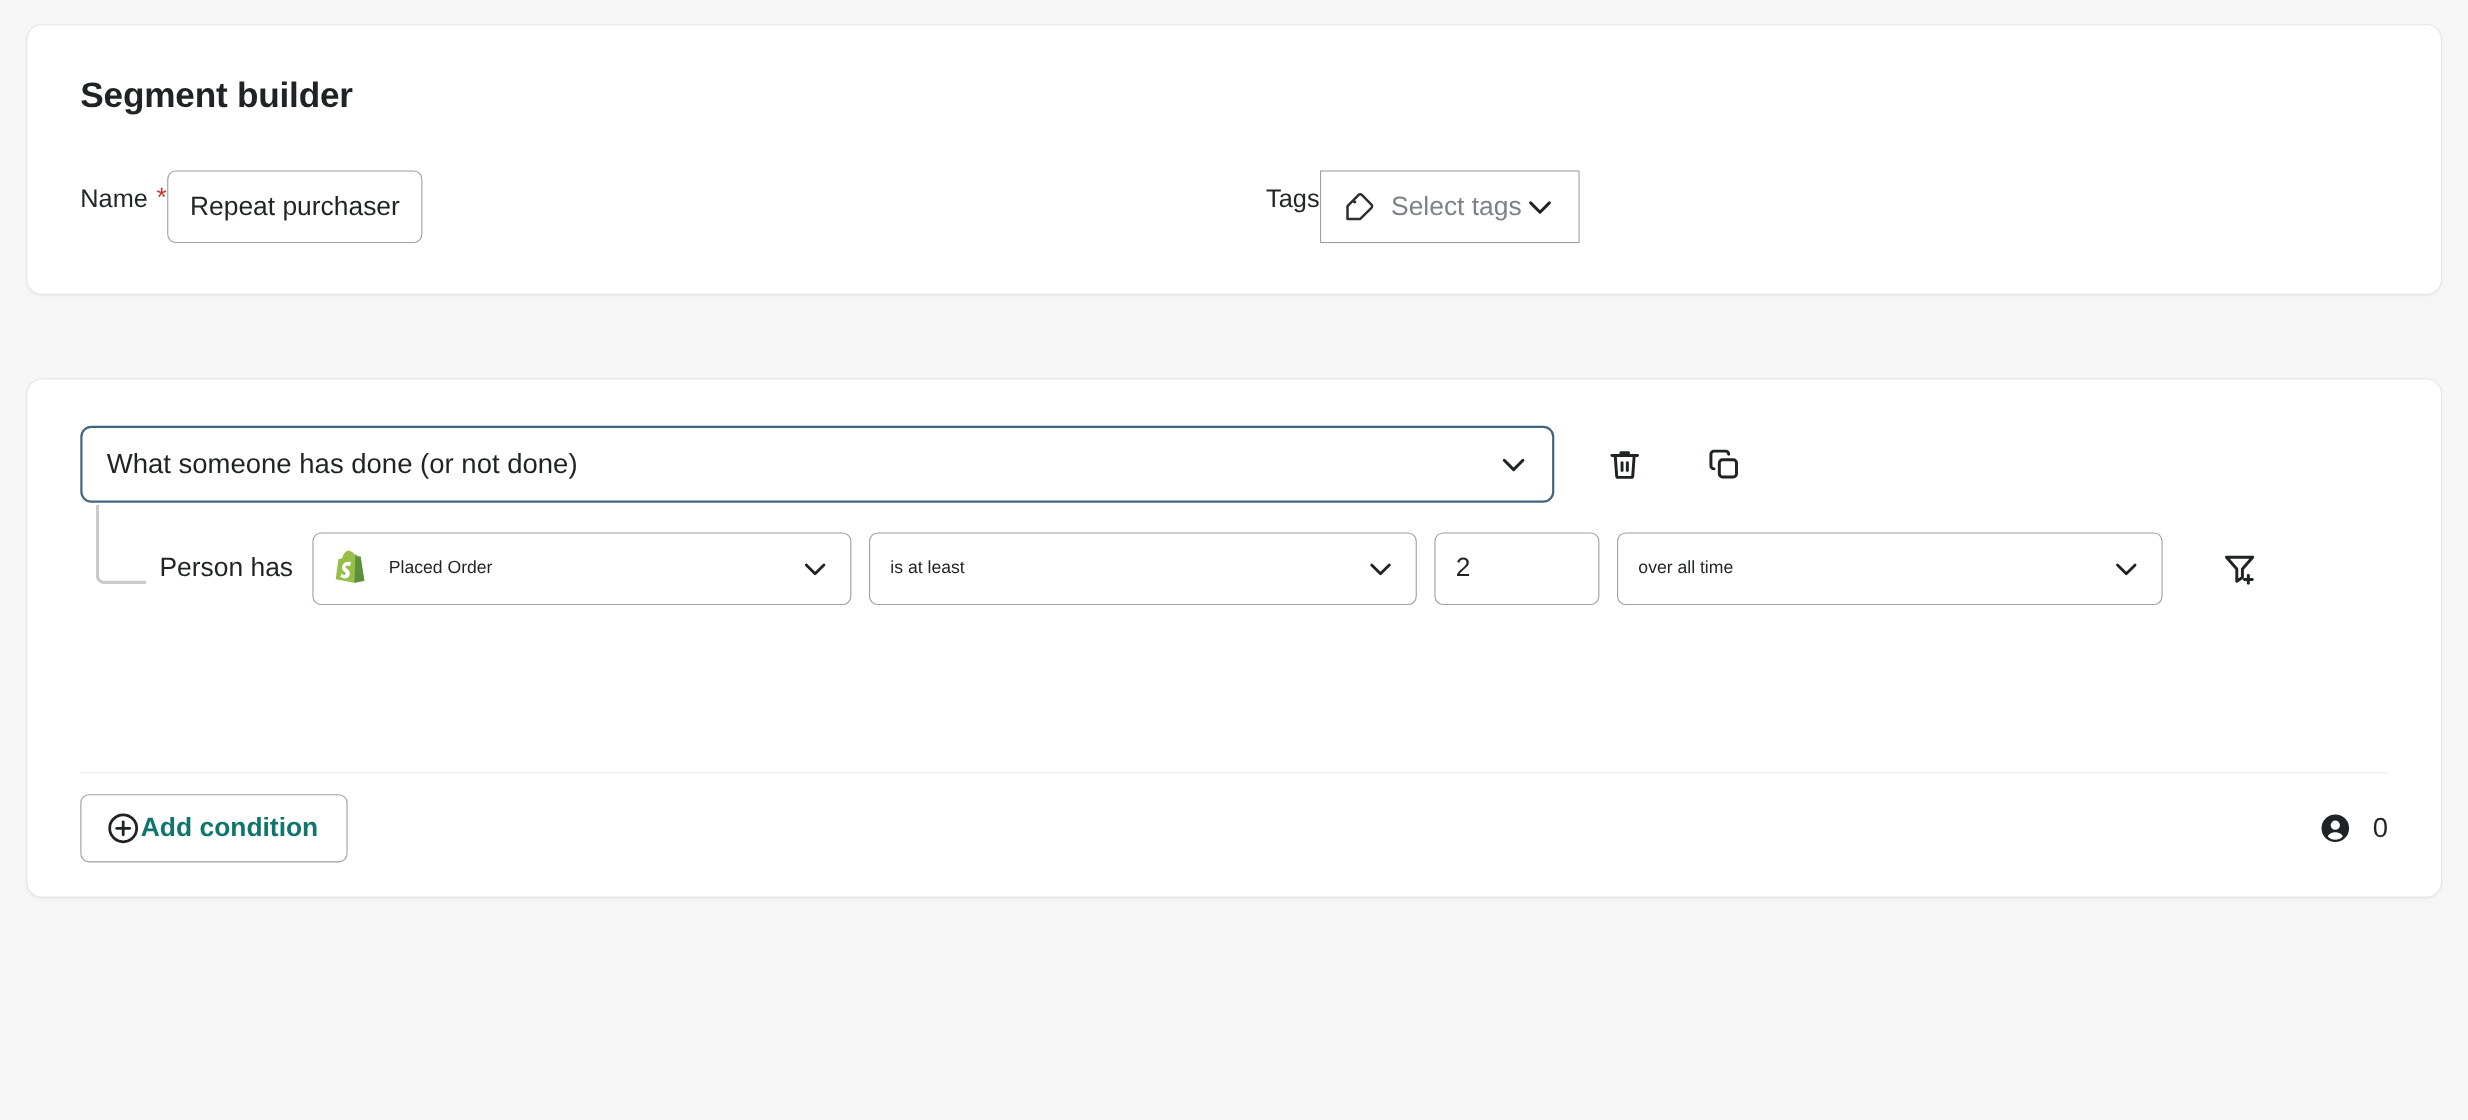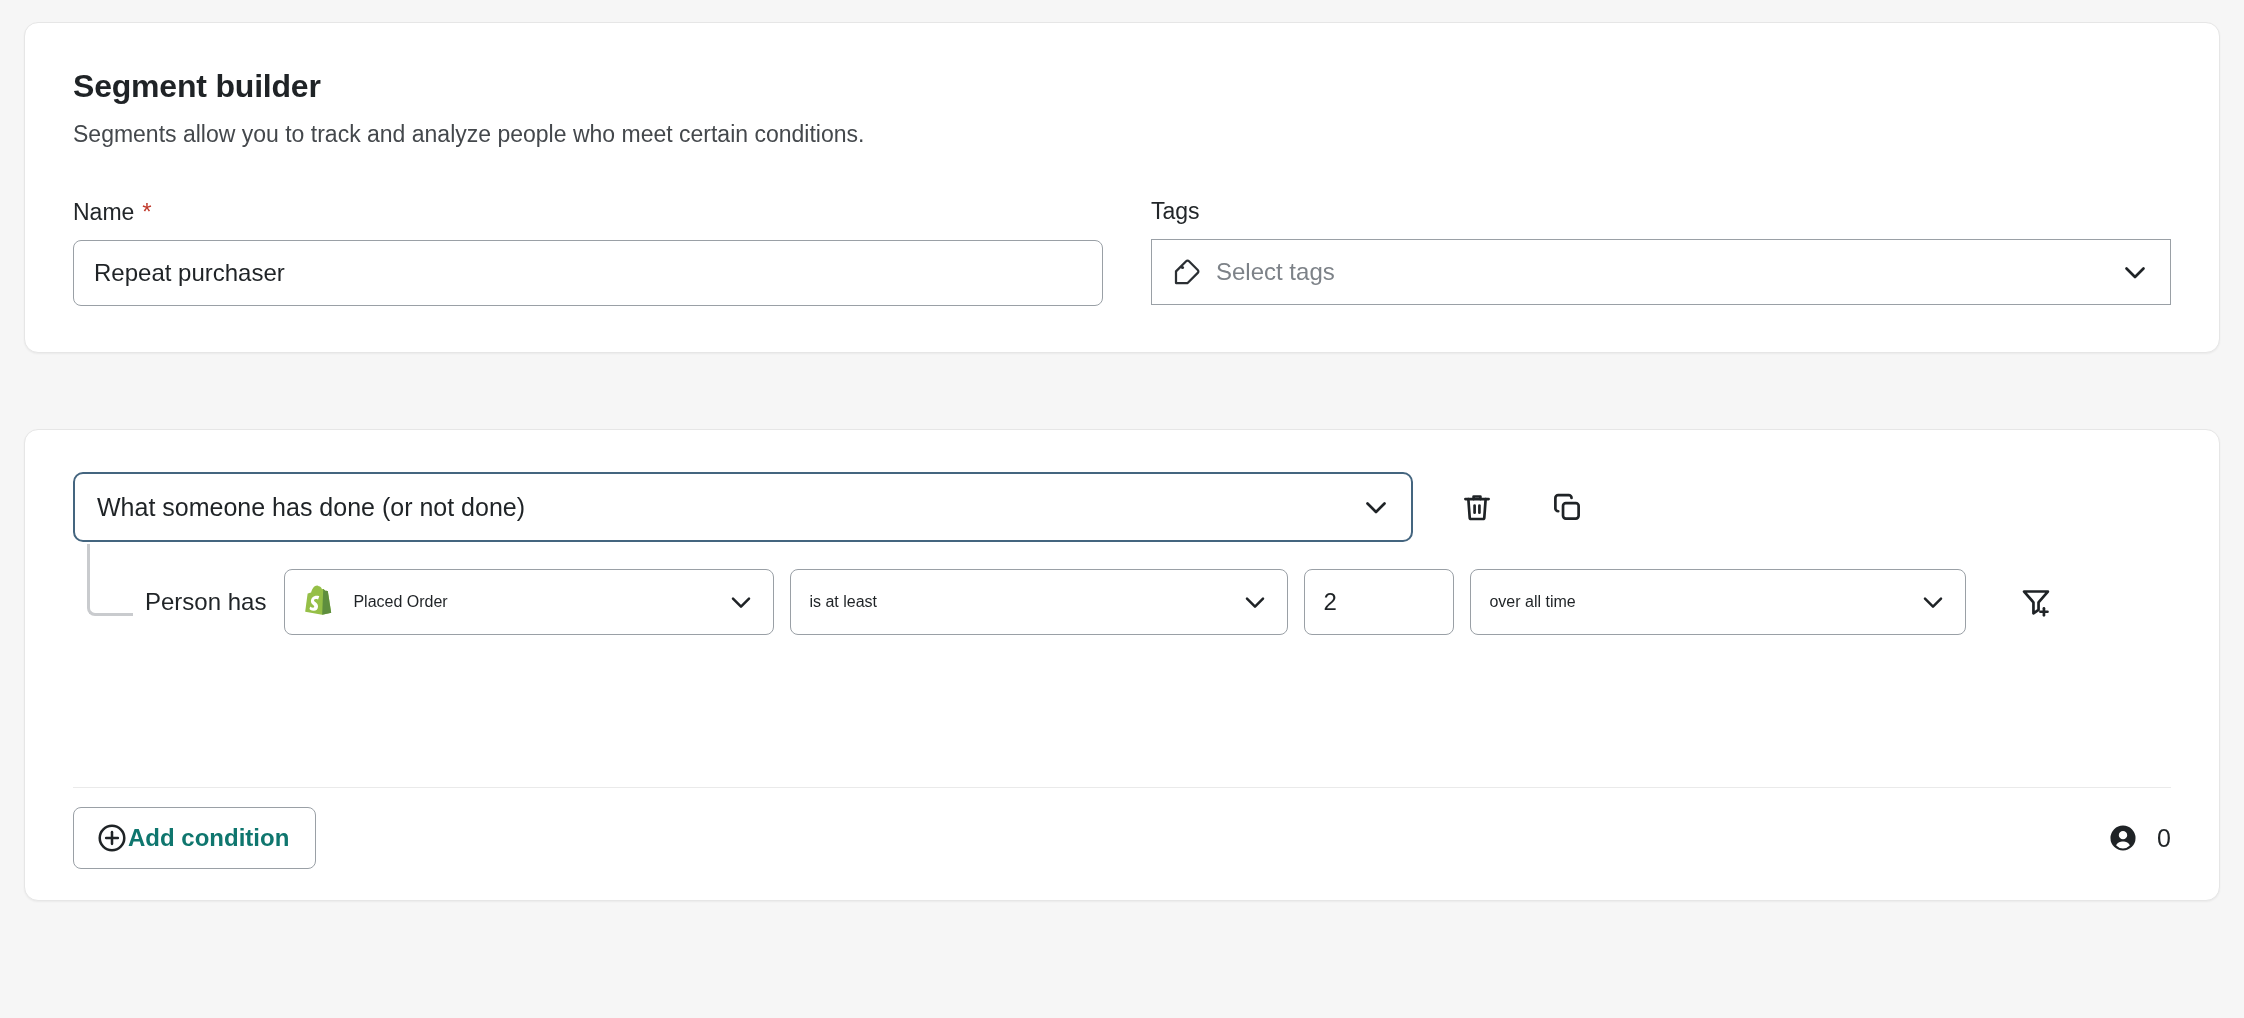--- a/index.html
+++ b/index.html
@@ -45,21 +45,21 @@
     color: #44484c;
     line-height: 1.35;
   }
 
   
   .fields {
     display: flex;
     gap: 48px;
     margin-top: 50px;
   }
-  .field { display: flex; flex-direction: column; }
+  .field { display: flex; flex-direction: row; }
   .field.name-field { width: 1030px; }
   .field.tags-field { flex: 1; }
 
   .field-label {
     font-size: 23px;
     color: #222629;
     margin-bottom: 16px;
     display: flex;
     align-items: center;
     gap: 8px;
@@ -248,21 +248,20 @@
 </style>
 </head>
 <body>
 
 <div class="page">
 
   <div class="card card-header">
 
     <div class="card-title">Segment builder</div>
 
-    <div class="card-subtitle">Segments allow you to track and analyze people who meet certain conditions.</div>
 
     <div class="fields">
 
       <div class="field name-field">
         <div class="field-label">
           <span>Name</span>
           <span class="req-star">*</span>
         </div>
         <div class="input-box">
           <span class="value">Repeat purchaser</span>

